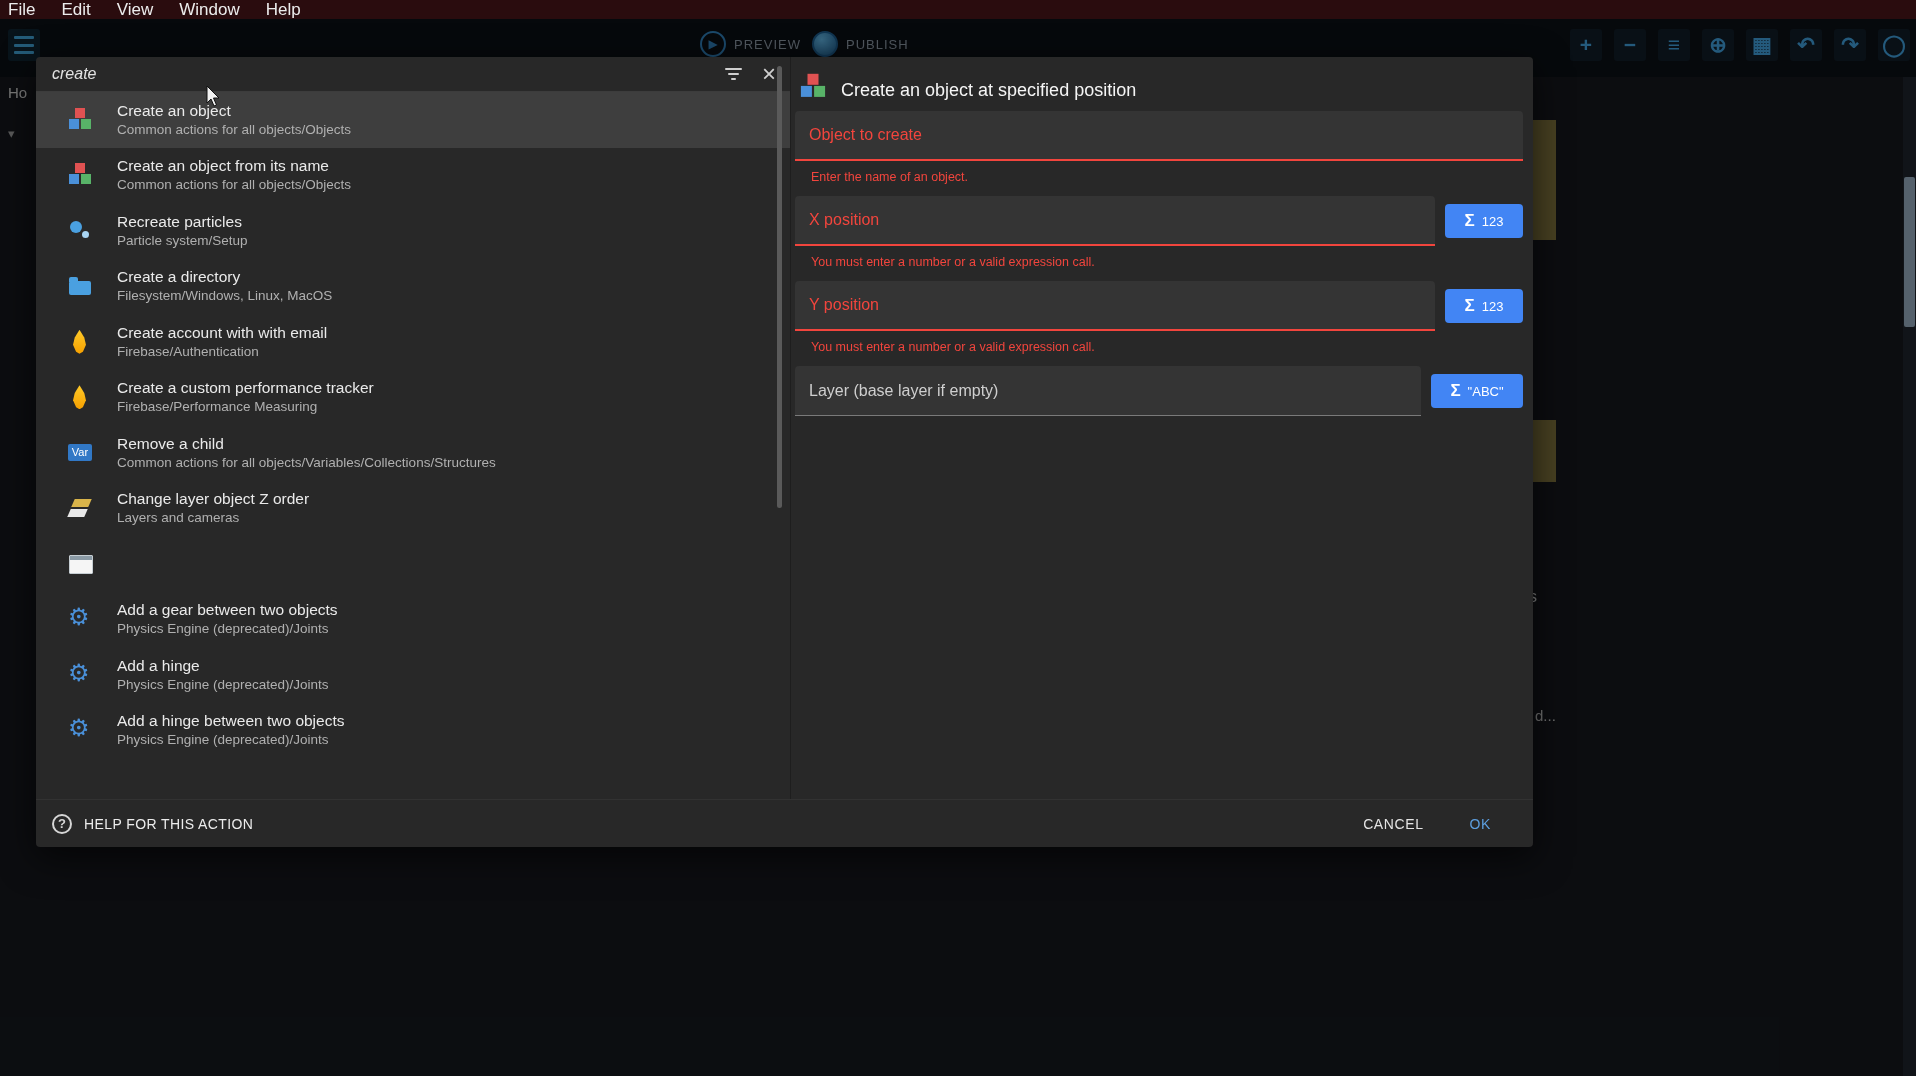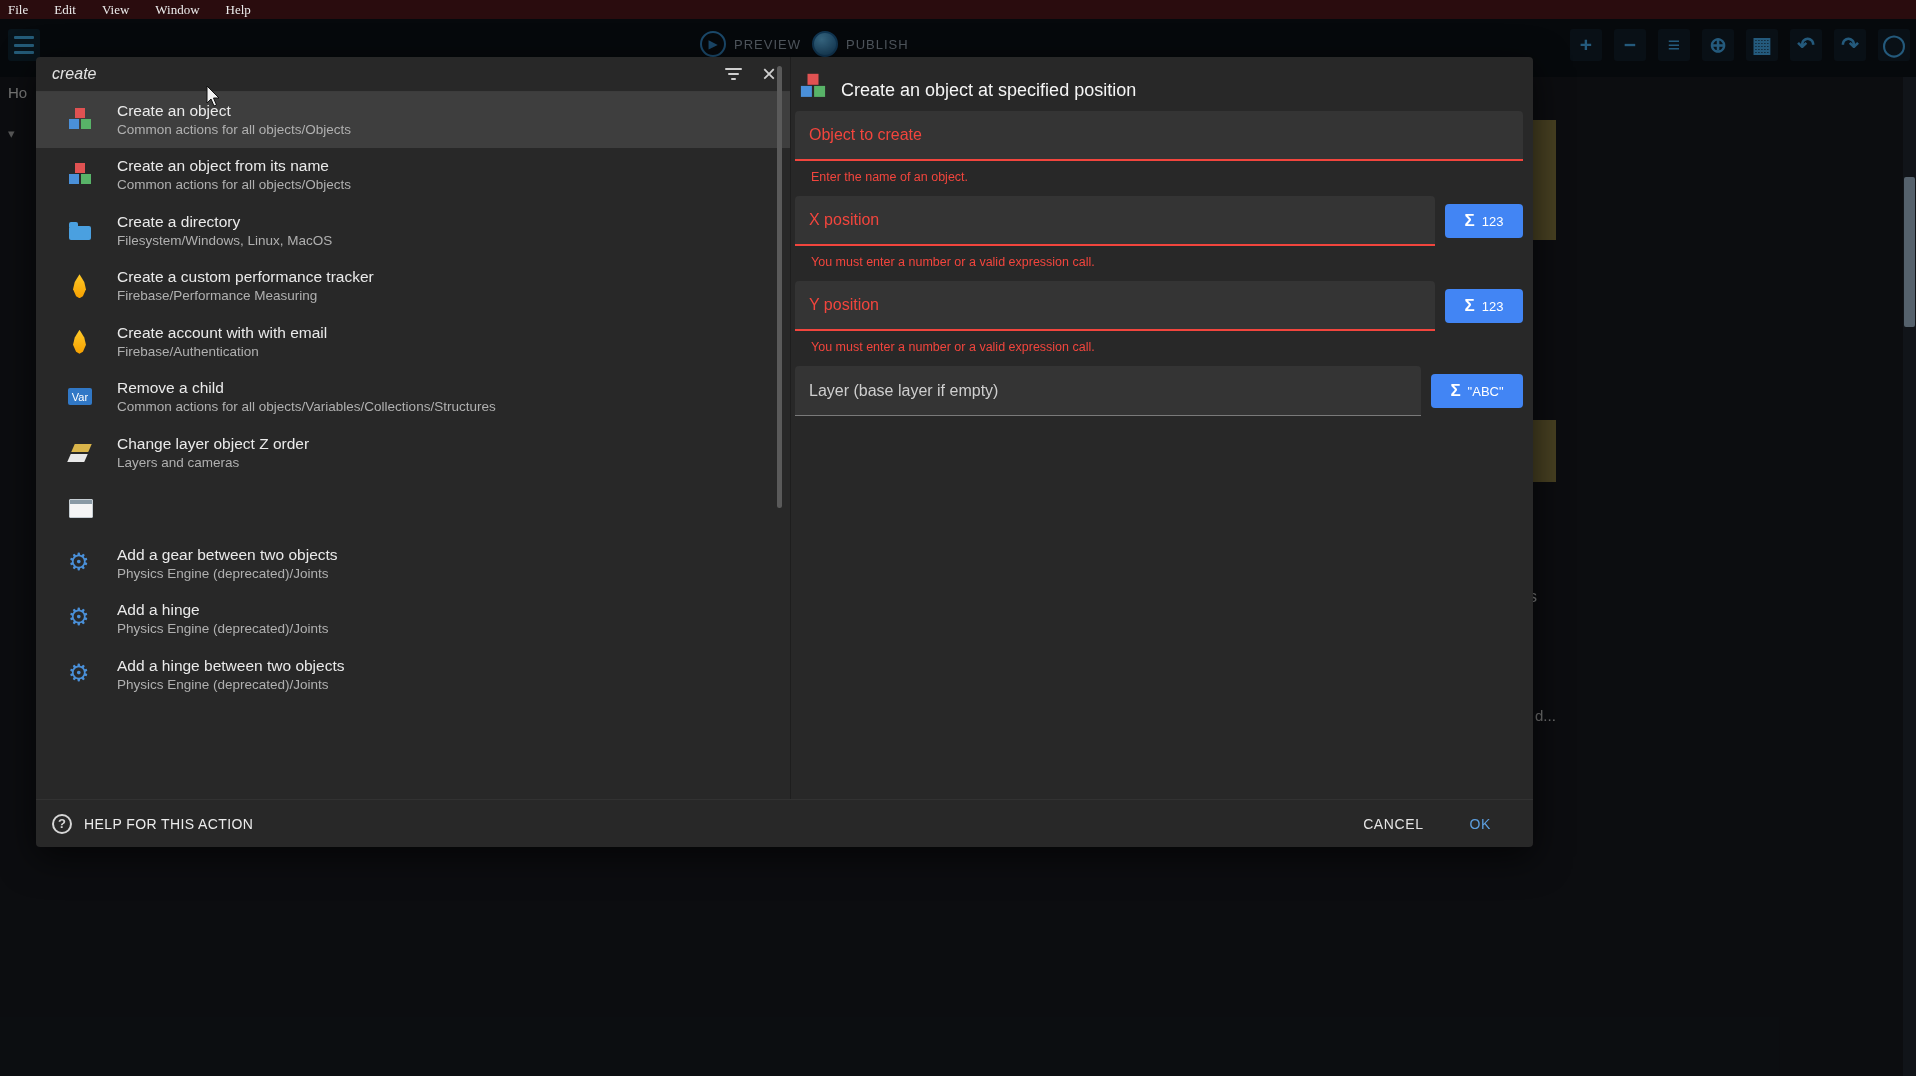--- a/index.html
+++ b/index.html
@@ -9,21 +9,21 @@
     background:#15181d; font-family:"Liberation Sans", sans-serif;
     -webkit-font-smoothing:antialiased;
   }
 
   
   .menubar {
     position:absolute; top:0; left:0; right:0; height:19px;
     background:#2a0c0e; display:flex; align-items:center; gap:26px;
     padding-left:8px; z-index:6;
   }
-  .menubar span { color:#ececec; font-size:13px; cursor:default;font-family:Liberation Serif, serif; }
+  .menubar span { color:#ececec; font-size:17px; cursor:default; }
 
   
   .toolbar { position:absolute; top:19px; left:0; right:0; height:58px; background:#0c1016; z-index:1; }
   .hamburger { position:absolute; left:8px; top:10px; width:32px; height:32px; background:#0e2330; border-radius:3px; padding:7px 6px; display:flex; flex-direction:column; justify-content:space-between; }
   .hamburger i { display:block; height:3px; background:#3f9fd0; border-radius:1px; }
   .tb-group { position:absolute; top:12px; display:flex; align-items:center; }
   .tb-preview { left:700px; } .tb-publish { left:812px; }
   .round-icon { width:26px; height:26px; border-radius:50%; border:2px solid #2f7fb8; color:#2f7fb8; display:flex; align-items:center; justify-content:center; font-size:12px; margin-right:8px; }
   .round-icon.filled { background:radial-gradient(circle at 35% 30%, #5fb2e0, #1d5c8c); border-color:#1d5c8c; color:#d6ecf8; }
   .tb-label { color:#8d9aa6; font-size:13px; letter-spacing:1px; }
@@ -196,42 +196,49 @@
 
             <div class="result-row">
               <span class="res-icon" data-icon="object"></span>
               <span class="res-text">
                 <span class="res-title" style="display:block">Create an object from its name</span>
                 <span class="res-sub" style="display:block">Common actions for all objects/Objects</span>
               </span>
             </div>
 
 
+            <div class="result-row">
+              <span class="res-icon" data-icon="particles"></span>
+              <span class="res-text">
+                <span class="res-title" style="display:block">Recreate particles</span>
+                <span class="res-sub" style="display:block">Particle system/Setup</span>
+              </span>
+            </div>
 
             <div class="result-row">
               <span class="res-icon" data-icon="folder"></span>
               <span class="res-text">
                 <span class="res-title" style="display:block">Create a directory</span>
                 <span class="res-sub" style="display:block">Filesystem/Windows, Linux, MacOS</span>
               </span>
             </div>
 
             <div class="result-row">
               <span class="res-icon" data-icon="firebase"></span>
               <span class="res-text">
+                <span class="res-title" style="display:block">Create account with with email</span>
+                <span class="res-sub" style="display:block">Firebase/Authentication</span>
+              </span>
+            </div>
+
+            <div class="result-row">
+              <span class="res-icon" data-icon="firebase"></span>
+              <span class="res-text">
                 <span class="res-title" style="display:block">Create a custom performance tracker</span>
                 <span class="res-sub" style="display:block">Firebase/Performance Measuring</span>
-              </span>
-            </div>
-
-            <div class="result-row">
-              <span class="res-icon" data-icon="firebase"></span>
-              <span class="res-text">
-                <span class="res-title" style="display:block">Create account with with email</span>
-                <span class="res-sub" style="display:block">Firebase/Authentication</span>
               </span>
             </div>
 
             <div class="result-row">
               <span class="res-icon" data-icon="var"></span>
               <span class="res-text">
                 <span class="res-title" style="display:block">Remove a child</span>
                 <span class="res-sub" style="display:block">Common actions for all objects/Variables/Collections/Structures</span>
               </span>
             </div>

